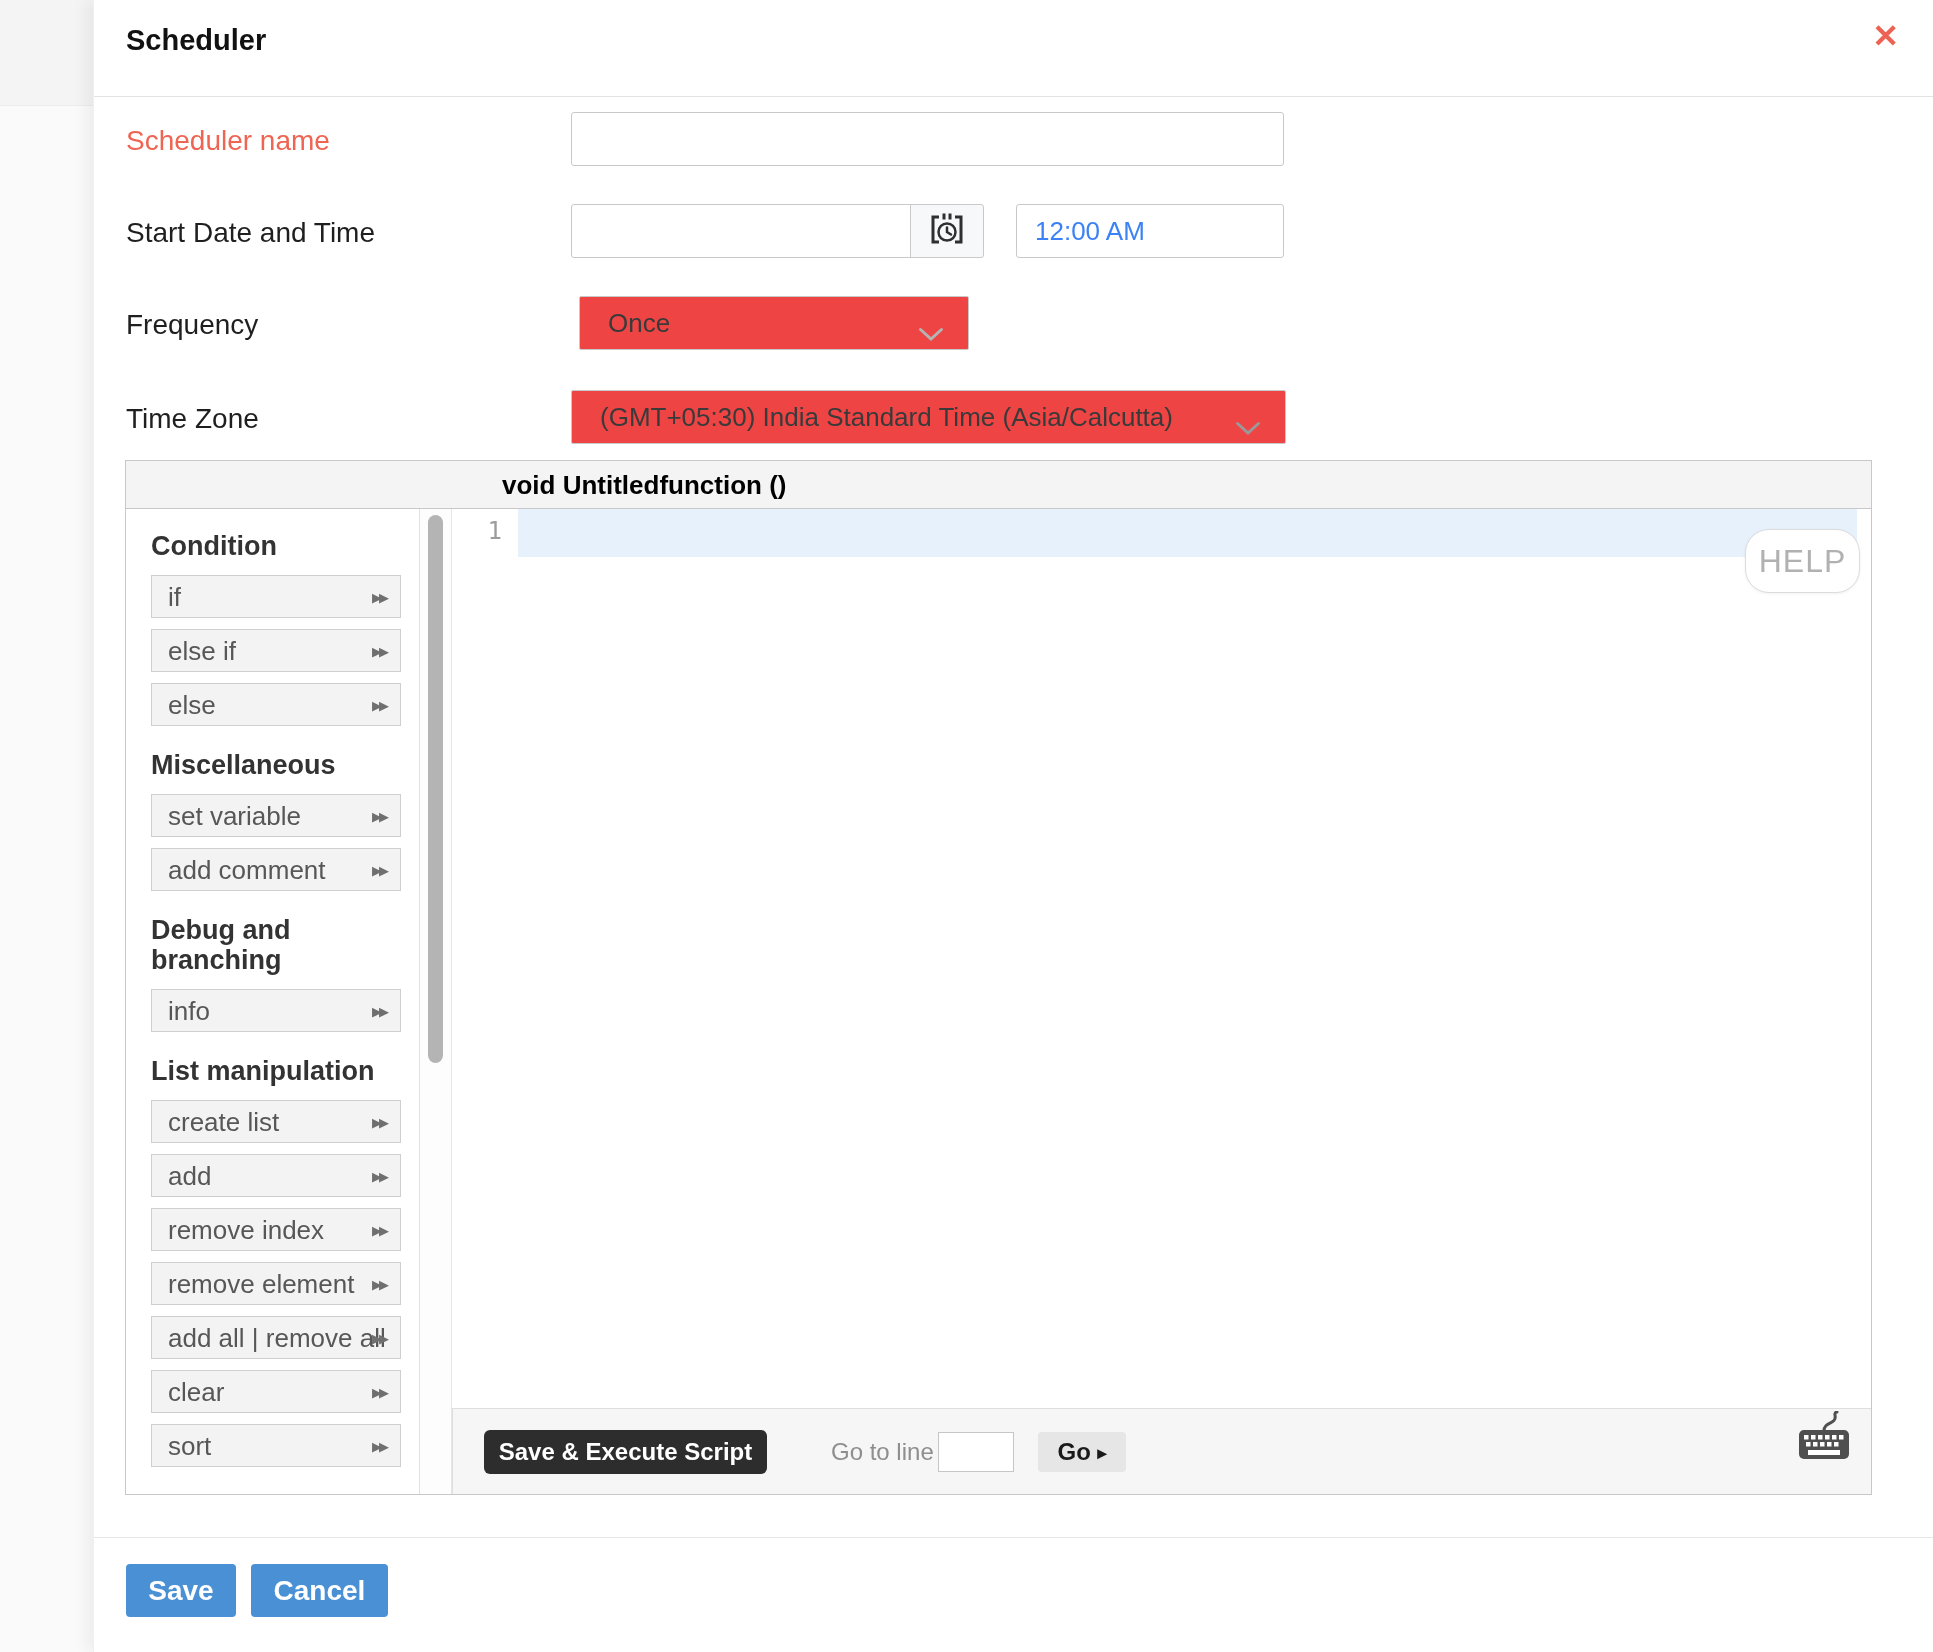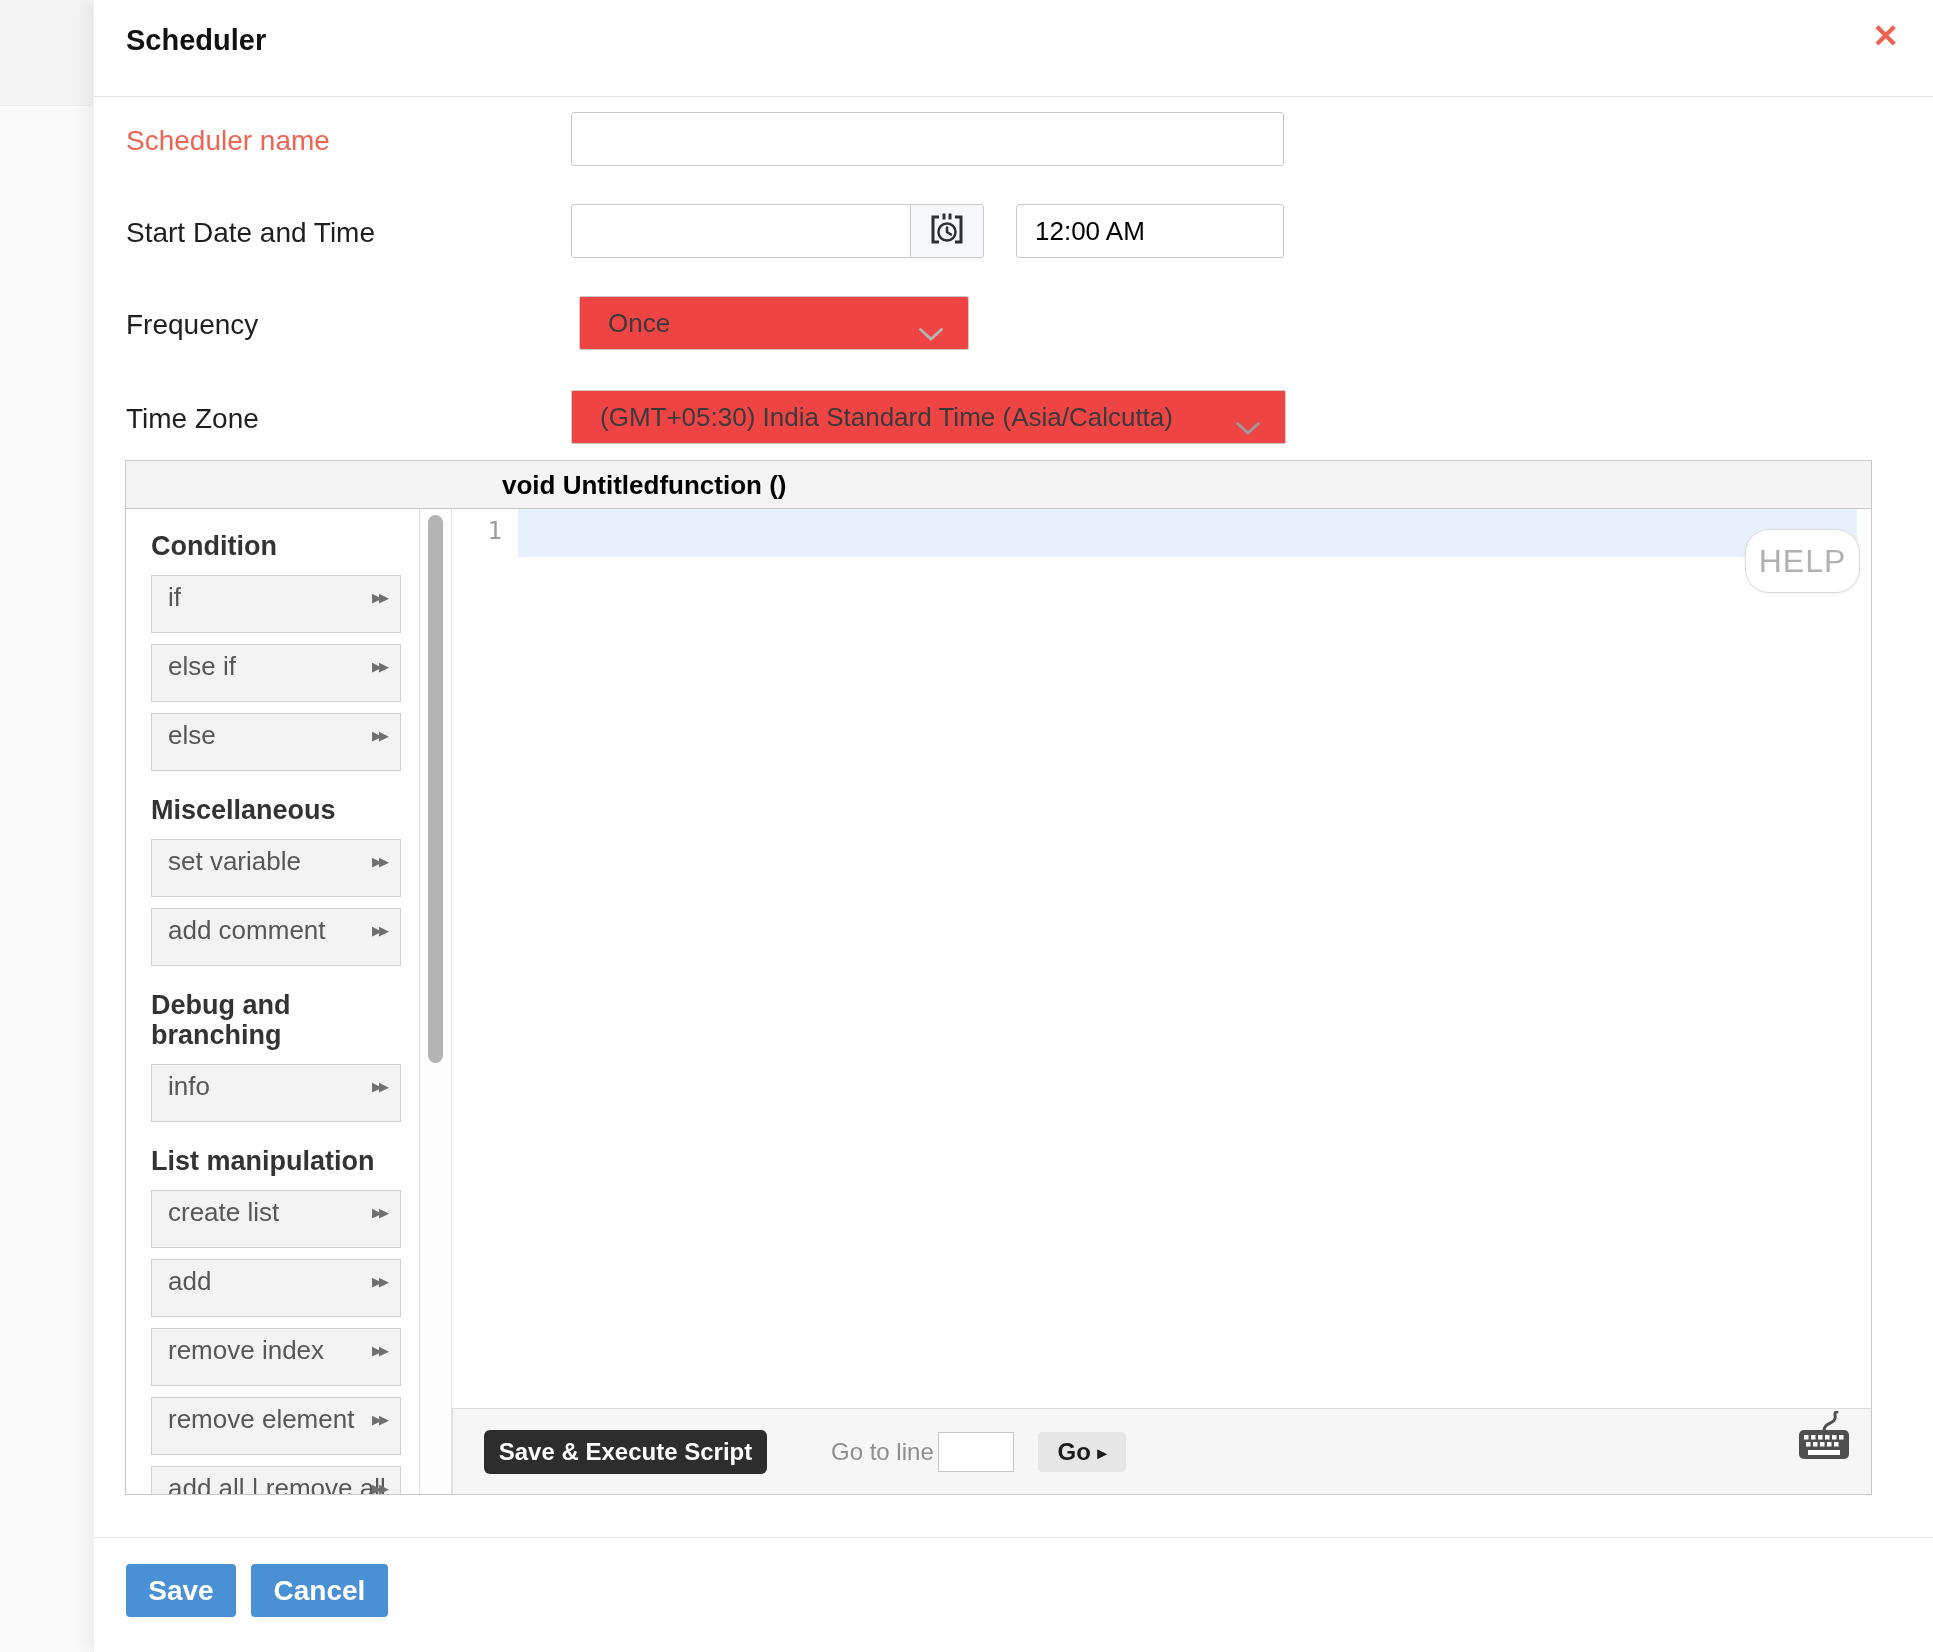--- a/index.html
+++ b/index.html
@@ -16,38 +16,38 @@
             box-shadow:-8px 0 14px rgba(0,0,0,0.05); border-left:1px solid #f0f0f0; }
 
   .dlg-header { position:absolute; left:0; top:0; right:0; height:97px; border-bottom:1px solid #e3e3e3; }
   .dlg-title { position:absolute; left:32px; top:24px; font-size:29px; font-weight:bold; color:#111; }
   .dlg-close { position:absolute; right:34px; top:20px; font-size:32px; font-weight:bold; color:#ec6353; cursor:pointer; line-height:1; }
 
   
   .f-label { position:absolute; left:32px; font-size:28px; color:#1f1f1f; }
   .f-label.req { color:#ee6553; }
   .t-input { position:absolute; height:54px; background:#fff; border:1px solid #c9c9c9; border-radius:3px;
-             font-family:"Liberation Sans",sans-serif; font-size:26px; color:#000000; padding:0 18px; outline:none; }
+             font-family:"Liberation Sans",sans-serif; font-size:26px; color:#3b82f6; padding:0 18px; outline:none; }
   .cal-btn { position:absolute; height:54px; width:74px; background:#f7f8fa; border:1px solid #c9c9c9; border-radius:0 3px 3px 0;
              display:flex; align-items:center; justify-content:center; cursor:pointer; }
   .select-box { position:absolute; height:54px; background:#ef4444; border:1px solid #c9c9c9; border-radius:2px;
                 display:flex; align-items:center; padding:0 28px; font-size:26px; color:#3a3a3a; cursor:pointer; }
   .select-box .chev { position:absolute; right:24px; top:21px; }
 
   
   .editor { position:absolute; left:31px; top:460px; width:1747px; height:1035px; border:1px solid #c8c8c8; background:#fff; }
   .ed-header { position:absolute; left:0; top:0; right:0; height:48px; background:#f4f4f4; border-bottom:1px solid #c8c8c8; }
   .ed-signature { position:absolute; left:376px; top:9px; font-size:26px; font-weight:600; color:#000; }
   .ed-body { position:absolute; left:0; top:48px; right:0; bottom:0; overflow:hidden; }
 
   .ed-sidebar { position:absolute; left:0; top:0; width:294px; height:985px; background:#fff; border-right:1px solid #e2e2e2;
                 padding:22px 0 0 25px; overflow:hidden; }
   .sec-title { font-size:27px; font-weight:bold; color:#333; line-height:30px; margin:24px 0 14px 0; }
   .ed-sidebar .section:first-child .sec-title { margin-top:0; }
-  .sidebar-item { position:relative; width:250px; height:58px; background:#f3f3f3; border:1px solid #cfcfcf;
+  .sidebar-item { position:relative; width:250px; height:43px; background:#f3f3f3; border:1px solid #cfcfcf;
                   margin-bottom:11px; font-size:26px; color:#575757; line-height:43px; padding-left:16px; cursor:pointer; }
   .dbl-arrow { position:absolute; right:14px; top:0; font-size:13px; letter-spacing:-3px; color:#6f6f6f; line-height:43px; }
 
   .ed-scrolltrack { position:absolute; left:294px; top:0; width:32px; height:985px; background:#fdfdfd; border-right:1px solid #e6e6e6; }
   .ed-scrollthumb { position:absolute; left:8px; top:6px; width:15px; height:548px; background:#b4b4b4; border-radius:8px; cursor:grab; }
 
   .ed-code { position:absolute; left:326px; top:0; right:0; height:899px; background:#fff; cursor:text; }
   .gutter { position:absolute; left:0; top:0; width:66px; height:100%; background:#fff; }
   .line-num { position:absolute; top:8px; right:16px; font-family:"DejaVu Sans Mono", monospace; font-size:24px; color:#9c9c9c; }
   .line-highlight { position:absolute; left:66px; top:0; right:14px; height:48px; background:#e6f1fc; }

